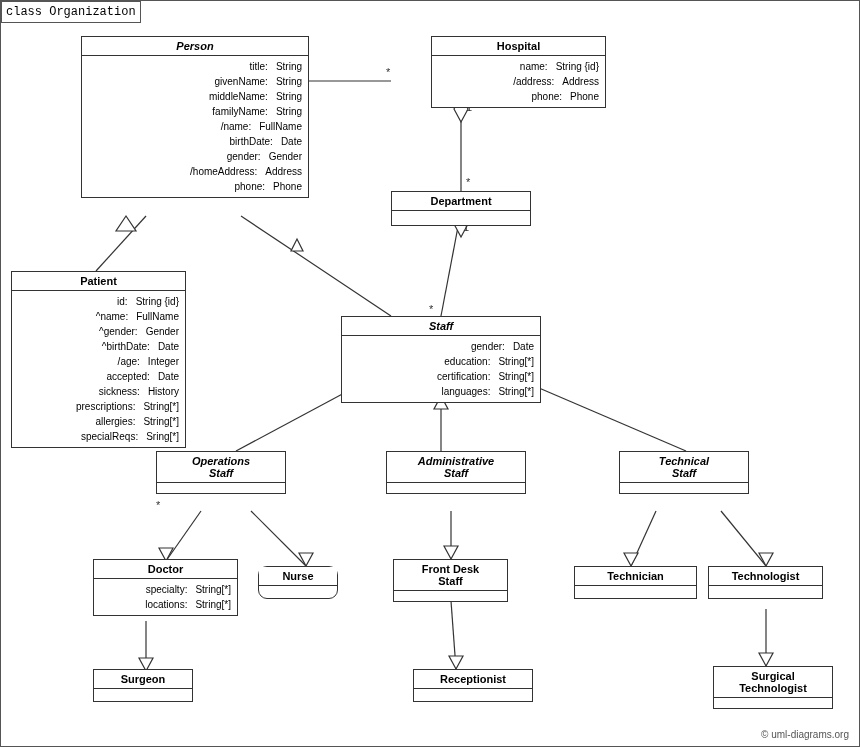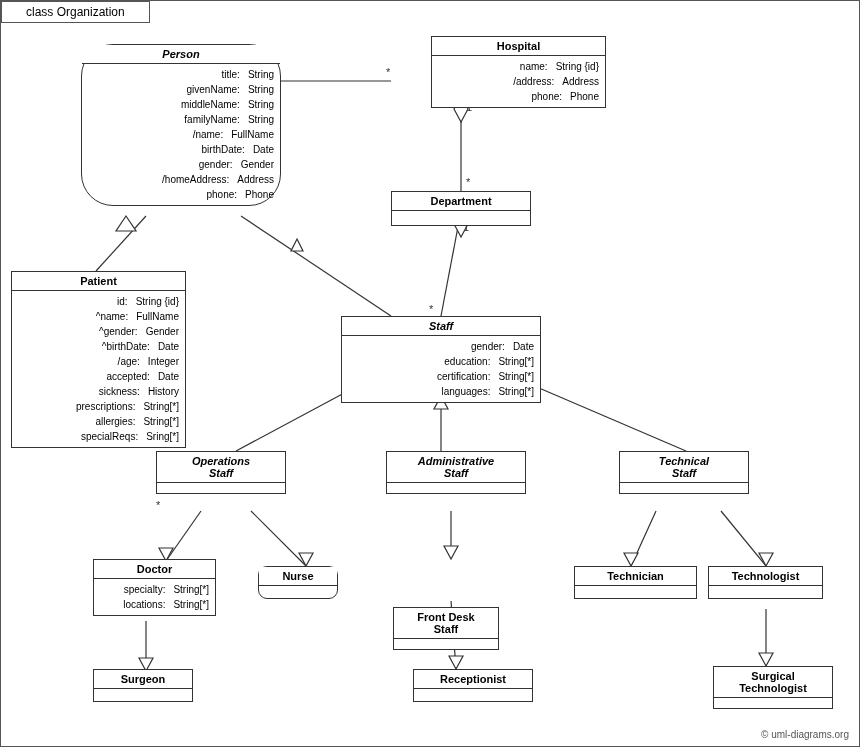--- a/index.html
+++ b/index.html
@@ -17,23 +17,24 @@
       width: 860px;
       height: 747px;
       background: #fff;
       border: 1px solid #555;
     }
     .diagram-title {
       position: absolute;
       top: 0; left: 0;
       border: 1px solid #555;
       background: #fff;
-      padding: 3px 24px;
+      padding: 3px 4px;
       font-size: 12px;
       font-weight: normal;
+      font-family: Liberation Mono, monospace;
     }
     .uml-class {
       position: absolute;
       background: #fff;
       border: 1px solid #333;
       text-align: left;
     }
     .uml-class .class-header {
       background: #fff;
       border-bottom: 1px solid #333;
@@ -136,21 +137,21 @@
     <text x="465" y="110" font-size="11" fill="#333">1</text>
     <text x="465" y="185" font-size="11" fill="#333">*</text>
 
     <text x="462" y="230" font-size="11" fill="#333">1</text>
     <text x="428" y="312" font-size="11" fill="#333">*</text>
 
     <text x="15" y="430" font-size="11" fill="#333">*</text>
     <text x="155" y="508" font-size="11" fill="#333">*</text>
   </svg>
 
-  <div class="uml-class" style="left:80px; top:43px; width:200px;border-radius:32px;">
+  <div class="uml-class" style="left:80px; top:35px; width:228px;">
     <div class="class-header italic">Person</div>
     <div class="class-body">
       <div class="attr-row">
           <span class="attr-name">title:</span>
           <span class="attr-type">String</span>
         </div>
       <div class="attr-row">
           <span class="attr-name">givenName:</span>
           <span class="attr-type">String</span>
         </div>
@@ -287,40 +288,40 @@
 Staff</div>
     <div class="class-body" style="min-height:10px;"></div>
   </div>
 
   <div class="uml-class" style="left:618px; top:450px; width:130px;">
     <div class="class-header italic" style="white-space:pre-line;">Technical
 Staff</div>
     <div class="class-body" style="min-height:10px;"></div>
   </div>
 
-  <div class="uml-class" style="left:92px; top:558px; width:123px;">
+  <div class="uml-class" style="left:92px; top:558px; width:145px;">
     <div class="class-header">Doctor</div>
     <div class="class-body">
       <div class="attr-row">
           <span class="attr-name">specialty:</span>
           <span class="attr-type">String[*]</span>
         </div>
       <div class="attr-row">
           <span class="attr-name">locations:</span>
           <span class="attr-type">String[*]</span>
         </div>
     </div>
   </div>
 
   <div class="uml-class" style="left:257px; top:565px; width:80px;border-radius:9px;">
     <div class="class-header">Nurse</div>
     <div class="class-body" style="min-height:12px;"></div>
   </div>
 
-  <div class="uml-class" style="left:392px; top:558px; width:106px;margin-top:48px;">
+  <div class="uml-class" style="left:392px; top:558px; width:115px;">
     <div class="class-header" style="white-space:pre-line;">Front Desk
 Staff</div>
     <div class="class-body" style="min-height:10px;"></div>
   </div>
 
   <div class="uml-class" style="left:573px; top:565px; width:123px;">
     <div class="class-header">Technician</div>
     <div class="class-body" style="min-height:12px;"></div>
   </div>
 

